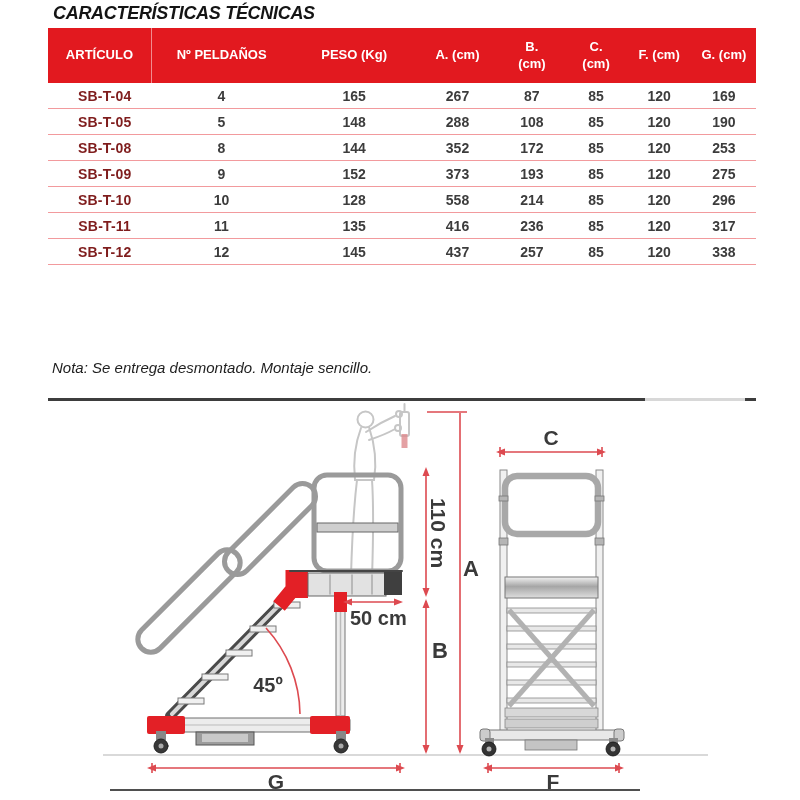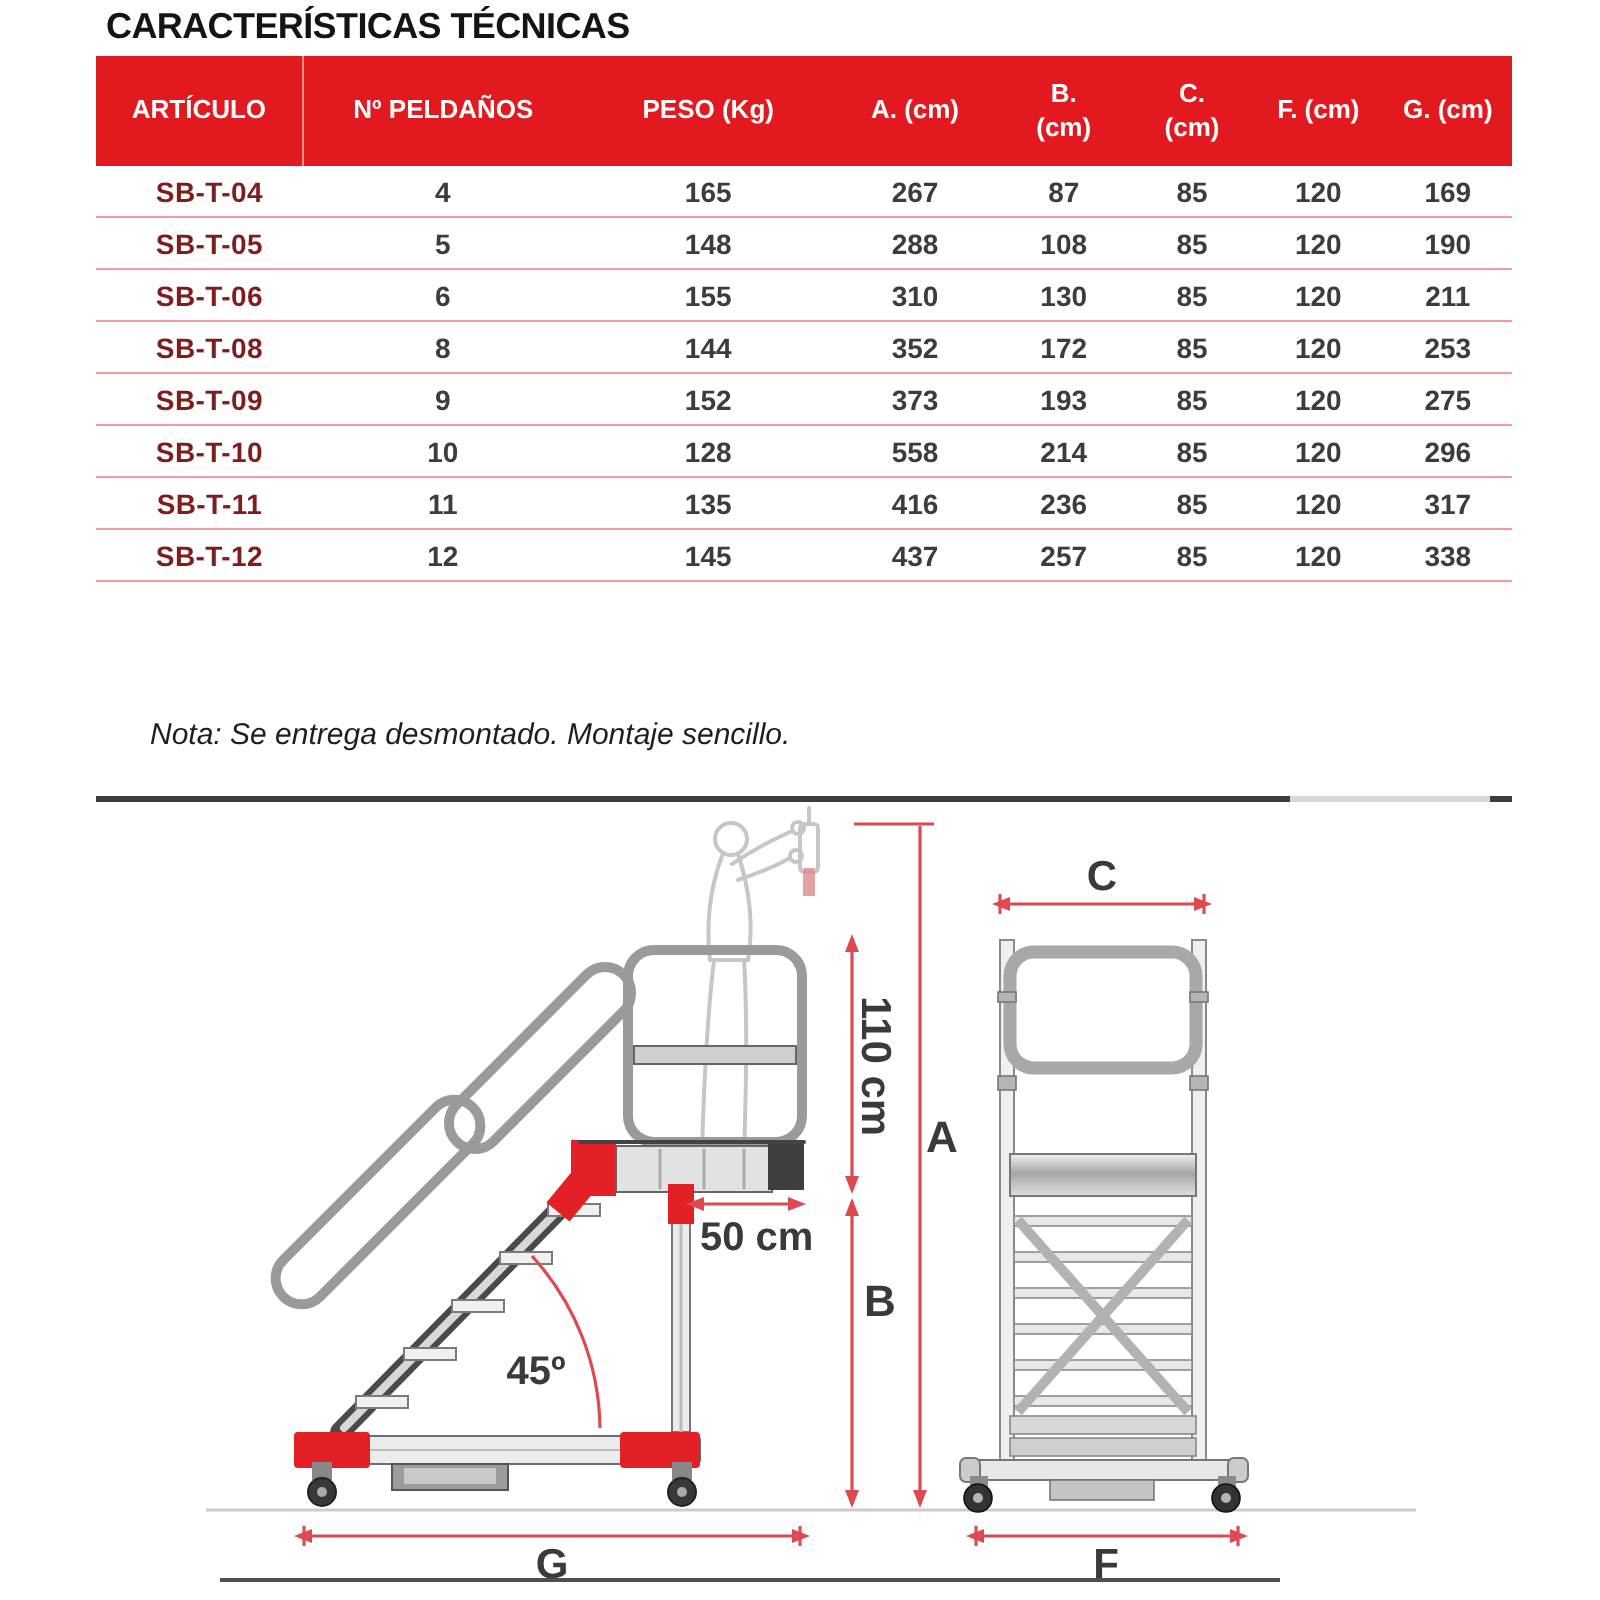--- a/index.html
+++ b/index.html
@@ -2,42 +2,42 @@
 <html><head>
 <meta charset="utf-8">
 <style>
   html,body { margin:0; padding:0; }
   body {
     width:800px; height:800px; position:relative; overflow:hidden;
     background:#ffffff; font-family:"Liberation Sans", sans-serif;
   }
   .title {
     position:absolute; left:53px; top:3px;
-    font-size:18px; font-weight:bold; color:#141414; letter-spacing:-0.3px;
+    font-size:18px; font-weight:bold; color:#141414; letter-spacing:-0.3px;font-style:italic;
   }
   table.specs {
     position:absolute; left:48px; top:28px; width:708px;
     border-collapse:collapse; table-layout:fixed;
   }
   table.specs thead th {
     background:#e2191f; color:#ffffff; font-size:13px; font-weight:bold;
     height:55px; vertical-align:middle; text-align:center;
     white-space:pre-line; line-height:1.25; padding:0;
   }
   table.specs thead th:first-child { border-right:1px solid rgba(255,255,255,.5); }
   table.specs tbody td {
     height:25px; font-size:14px; font-weight:bold; color:#3c3c3c;
     text-align:center; border-bottom:1px solid #f29a9d; padding:0;
   }
   table.specs tbody td:first-child {
     color:#7f1d1d; text-align:center; padding-left:10px; letter-spacing:.2px;
   }
   .note {
     position:absolute; left:52px; top:359px;
-    font-size:15px; font-style:italic; color:#1e1e1e;margin-left:23px;
+    font-size:15px; font-style:italic; color:#1e1e1e;
   }
   .diag-top-line   { position:absolute; left:48px;  top:398px; width:708px; height:3px; background:#3d3d3d; }
   .diag-top-gap    { position:absolute; left:645px; top:398px; width:100px; height:3px; background:#d8d8d8; }
   .diag-bottom-line{ position:absolute; left:110px; top:789px; width:530px; height:2px; background:#4f4f4f; }
   svg.diagram { position:absolute; left:0; top:400px; }
   .dim-label { font-family:"Liberation Sans", sans-serif; font-weight:bold; fill:#3a3a3a; }
 </style>
 </head>
 <body>
 
@@ -71,30 +71,20 @@
       </tr>
       <tr>
         <td>SB-T-05</td>
         <td>5</td>
         <td>148</td>
         <td>288</td>
         <td>108</td>
         <td>85</td>
         <td>120</td>
         <td>190</td>
-      </tr>
-      <tr>
-        <td>SB-T-06</td>
-        <td>6</td>
-        <td>155</td>
-        <td>310</td>
-        <td>130</td>
-        <td>85</td>
-        <td>120</td>
-        <td>211</td>
       </tr>
       <tr>
         <td>SB-T-08</td>
         <td>8</td>
         <td>144</td>
         <td>352</td>
         <td>172</td>
         <td>85</td>
         <td>120</td>
         <td>253</td>

